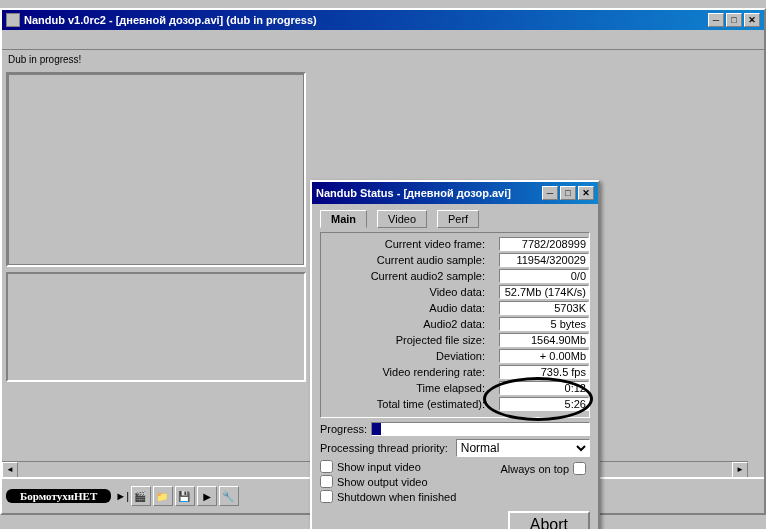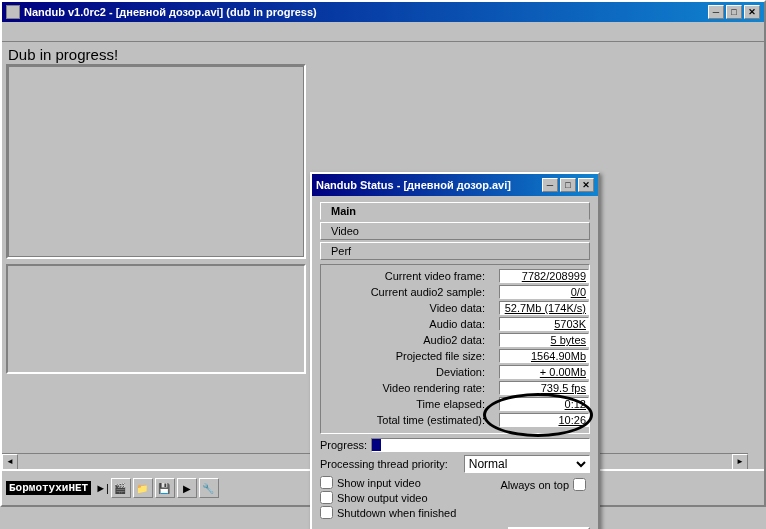--- a/index.html
+++ b/index.html
@@ -9,21 +9,21 @@
       background: #c0c0c0;
       font-family: 'MS Sans Serif', Arial, sans-serif;
       font-size: 11px;
       overflow: hidden;
       position: relative;
     }
 
     
     .main-window {
       position: absolute;
-      top: 0; left: 0;
+      top: 8px; left: 0;
       width: 766px;
       height: 507px;
       background: #c0c0c0;
       border: 2px solid;
       border-color: #ffffff #808080 #808080 #ffffff;
     }
 
     .main-titlebar {
       background: linear-gradient(to right, #000080, #1084d0);
       color: white;
@@ -84,21 +84,21 @@
       position: relative;
       width: 100%;
       height: calc(100% - 40px);
     }
 
     
     .dub-status {
       position: absolute;
       top: 4px;
       left: 6px;
-      font-size: 15px;
+      font-size: 10px;
       color: #000;
     }
 
     
     .panel-top {
       position: absolute;
       top: 22px;
       left: 4px;
       width: 300px;
       height: 195px;
@@ -144,22 +144,23 @@
       align-items: center;
       padding: 2px 4px;
       gap: 2px;
     }
 
     .bottom-brand {
       background: #000;
       color: #fff;
       font-size: 11px;
       font-weight: bold;
-      padding: 1px 3px;
-      font-family: Liberation Mono, monospace;
+      padding: 1px 14px;
+      font-family: Liberation Serif, serif;
+      border-radius: 6px;
     }
 
     .bottom-icons {
       display: flex;
       gap: 2px;
       align-items: center;
     }
 
     .bottom-icon {
       width: 20px;
@@ -203,23 +204,22 @@
       font-weight: bold;
     }
 
     .dialog-body {
       padding: 6px 8px;
     }
 
     
     .tabs {
       display: flex;
-      gap: 2px;
+      gap: 10px;
       margin-bottom: 4px;
-      flex-direction: column;
     }
 
     .tab {
       padding: 2px 10px;
       background: #c0c0c0;
       border: 1px solid;
       border-color: #ffffff #808080 #808080 #ffffff;
       font-size: 11px;
       cursor: pointer;
       position: relative;
@@ -257,21 +257,20 @@
     }
 
     .data-value-box {
       border: 1px solid;
       border-color: #808080 #ffffff #ffffff #808080;
       background: #fff;
       padding: 0 2px;
       min-width: 90px;
       text-align: right;
       font-size: 11px;
-      text-decoration: underline;
     }
 
     
     .progress-section {
       margin-top: 4px;
     }
 
     .progress-row {
       display: flex;
       align-items: center;
@@ -303,21 +302,21 @@
 
     .priority-row {
       display: flex;
       align-items: center;
       margin-bottom: 3px;
       font-size: 11px;
     }
 
     .priority-label {
       flex: 0 0 auto;
-      margin-right: 16px;
+      margin-right: 8px;
     }
 
     .priority-select {
       flex: 1;
       height: 18px;
       font-size: 12px;
       background: #fff;
       border: 1px solid;
       border-color: #808080 #ffffff #ffffff #808080;
     }
@@ -443,20 +442,24 @@
           <div class="tab">Video</div>
           <div class="tab">Perf</div>
         </div>
 
         <div class="data-section">
           <div class="data-row">
             <span class="data-label">Current video frame:</span>
             <span class="data-value-box">7782/208999</span>
           </div>
           <div class="data-row">
+            <span class="data-label">Current audio sample:</span>
+            <span class="data-value-box">11954/320029</span>
+          </div>
+          <div class="data-row">
             <span class="data-label">Current audio2 sample:</span>
             <span class="data-value-box">0/0</span>
           </div>
           <div class="data-row">
             <span class="data-label">Video data:</span>
             <span class="data-value-box">52.7Mb (174K/s)</span>
           </div>
           <div class="data-row">
             <span class="data-label">Audio data:</span>
             <span class="data-value-box">5703K</span>
@@ -476,21 +479,21 @@
           <div class="data-row">
             <span class="data-label">Video rendering rate:</span>
             <span class="data-value-box">739.5 fps</span>
           </div>
           <div class="data-row">
             <span class="data-label">Time elapsed:</span>
             <span class="data-value-box">0:12</span>
           </div>
           <div class="data-row" style="position:relative;">
             <span class="data-label">Total time (estimated):</span>
-            <span class="data-value-box">10:26</span>
+            <span class="data-value-box">5:26</span>
 
             <div style="position:absolute; right:-8px; top:-20px; width:110px; height:44px; border:3px solid #000; border-radius:50%; pointer-events:none;"></div>
           </div>
         </div>
 
         <div class="progress-section">
           <div class="progress-row">
             <span class="progress-label">Progress:</span>
             <div class="progress-bar-container">
               <div class="progress-bar-fill" style="width:4%;"></div>

